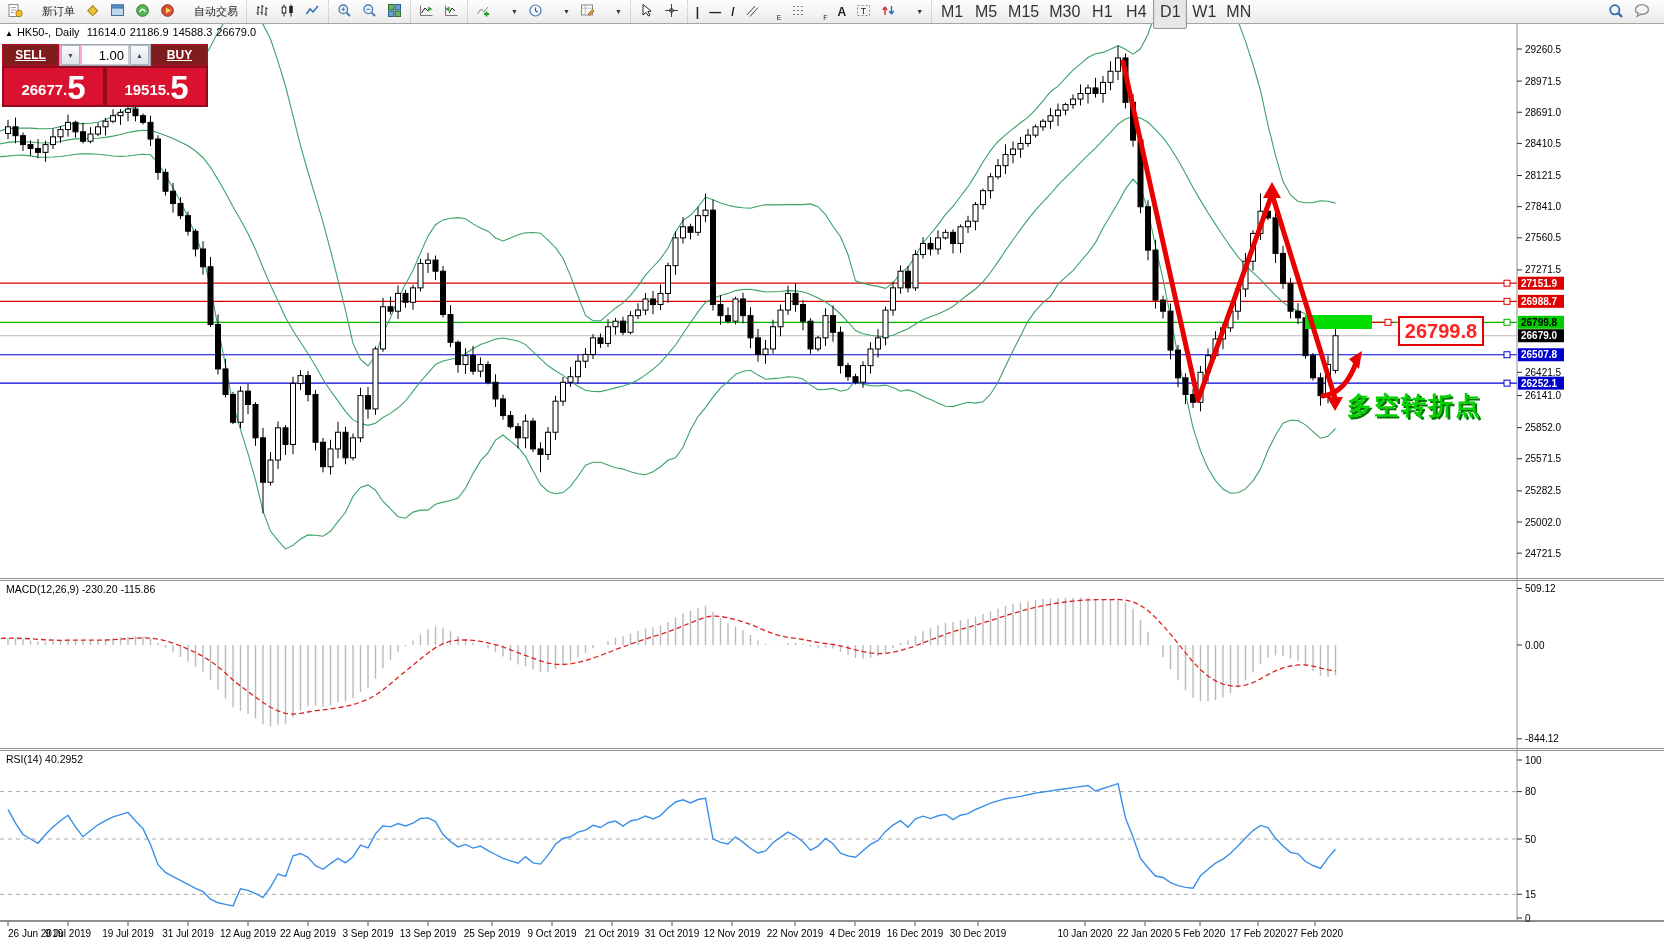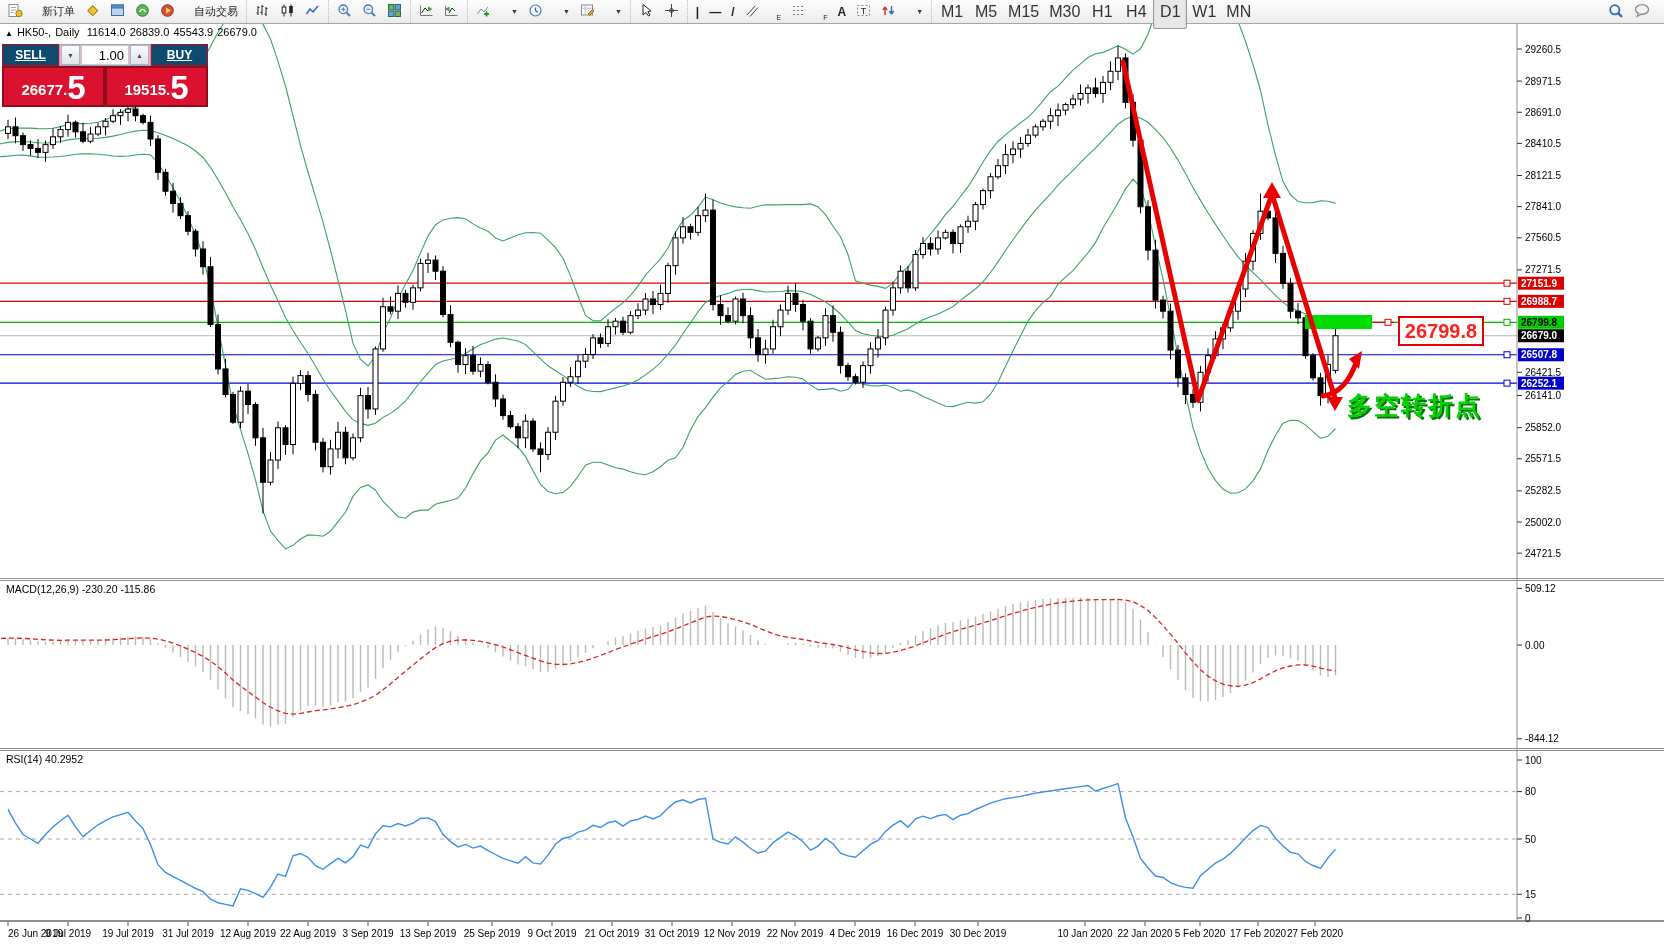--- a/index.html
+++ b/index.html
@@ -23,21 +23,21 @@
   
   #cv{position:absolute;top:0;left:0;z-index:5;}
 
   .ctitle{position:absolute;left:5px;top:26px;z-index:25;font-size:11px;color:#000;white-space:nowrap;}
   .ctitle .tri{font-size:8px;margin-right:4px;}
   .ctitle span{margin-right:4px;}
 
   
   .trade{position:absolute;left:2px;top:44px;width:206px;z-index:30;}
   .trow{display:flex;height:22px;}
-  .obtn{width:55px;background:#0c4a6e;color:#fff;font-size:12px;font-weight:bold;display:flex;align-items:center;justify-content:center;text-decoration:underline;border:1px solid #b00e24;}
+  .obtn{width:55px;background:#7f1d1d;color:#fff;font-size:12px;font-weight:bold;display:flex;align-items:center;justify-content:center;text-decoration:underline;border:1px solid #b00e24;}
   .spin{flex:1;background:#f9a8d4;border:1px solid #9fa8b3;display:flex;align-items:center;}
   .spin .arrowbtn{width:17px;height:18px;margin:1px;background:linear-gradient(#fbfbfb,#dfe3e8);border:1px solid #aab4bf;color:#446;font-size:7px;display:flex;align-items:center;justify-content:center;}
   .spin .vol{flex:1;background:#fff;height:18px;margin:1px 0;border:1px solid #c6ccd2;font-size:13px;display:flex;align-items:center;justify-content:flex-end;padding-right:4px;color:#000;}
   .prices{display:flex;height:37px;background:#8f0c1f;padding:2px;gap:4px;}
   .pbox{flex:1;background:#da1230;color:#fff;display:flex;align-items:flex-end;justify-content:center;padding-bottom:2px;}
   .pm{font-size:15px;font-weight:bold;line-height:26px;}
   .pp{font-size:15px;font-weight:bold;line-height:26px;}
   .pb{font-size:33px;font-weight:bold;line-height:30px;}
 
   
@@ -981,21 +981,21 @@
           <span class="icn"><svg width="17" height="15">
               <ellipse cx="8" cy="6.5" rx="6.5" ry="4.8" fill="#f4f4f4" stroke="#8a8a8a" stroke-width="1.3"></ellipse>
               <path d="M4.5 10.5 L3 13.5 L8 11" fill="#f4f4f4" stroke="#8a8a8a" stroke-width="1.1"></path>
             </svg></span>
         </div>
       </div>
     </div>
 
   <div class="ctitle">
     <span class="tri">▲</span><span>HK50-,</span><span>Daily</span>
-    <span>11614.0</span><span>26839.0</span><span>45543.9</span><span>26679.0</span>
+    <span>11614.0</span><span>21186.9</span><span>14588.3</span><span>26679.0</span>
   </div>
 
   <div class="trade">
     <div class="trow">
       <div class="obtn">SELL</div>
       <div class="spin">
         <div class="arrowbtn">▼</div>
         <div class="vol">1.00</div>
         <div class="arrowbtn">▲</div>
       </div>

